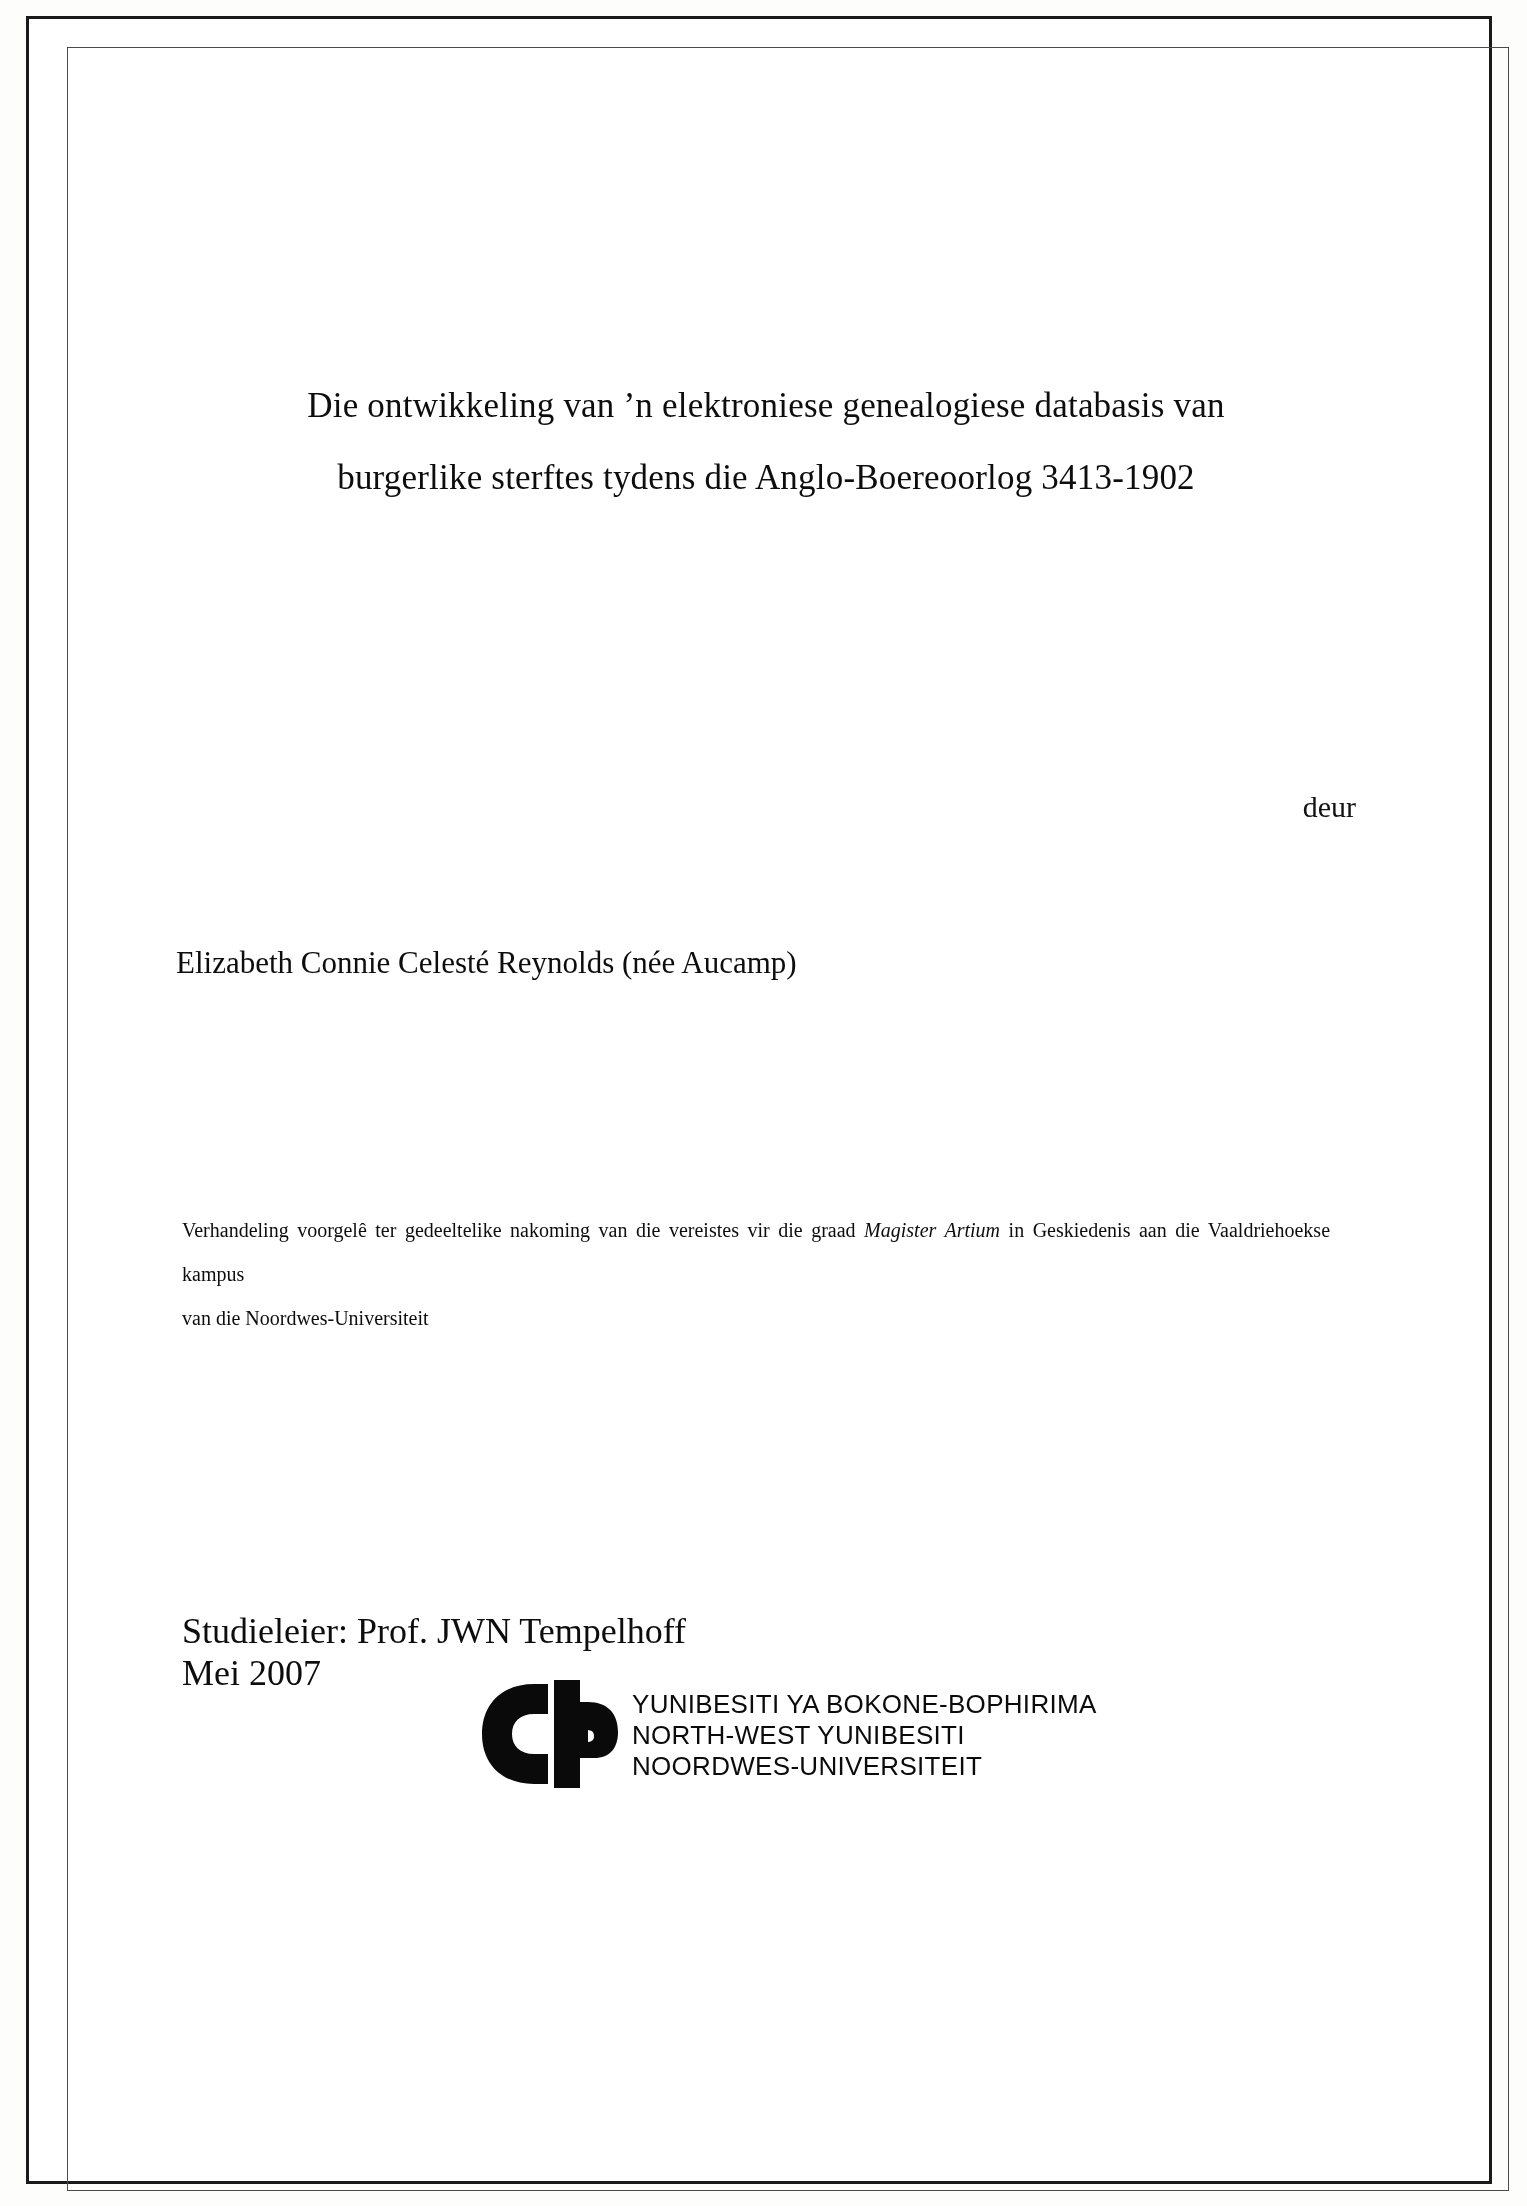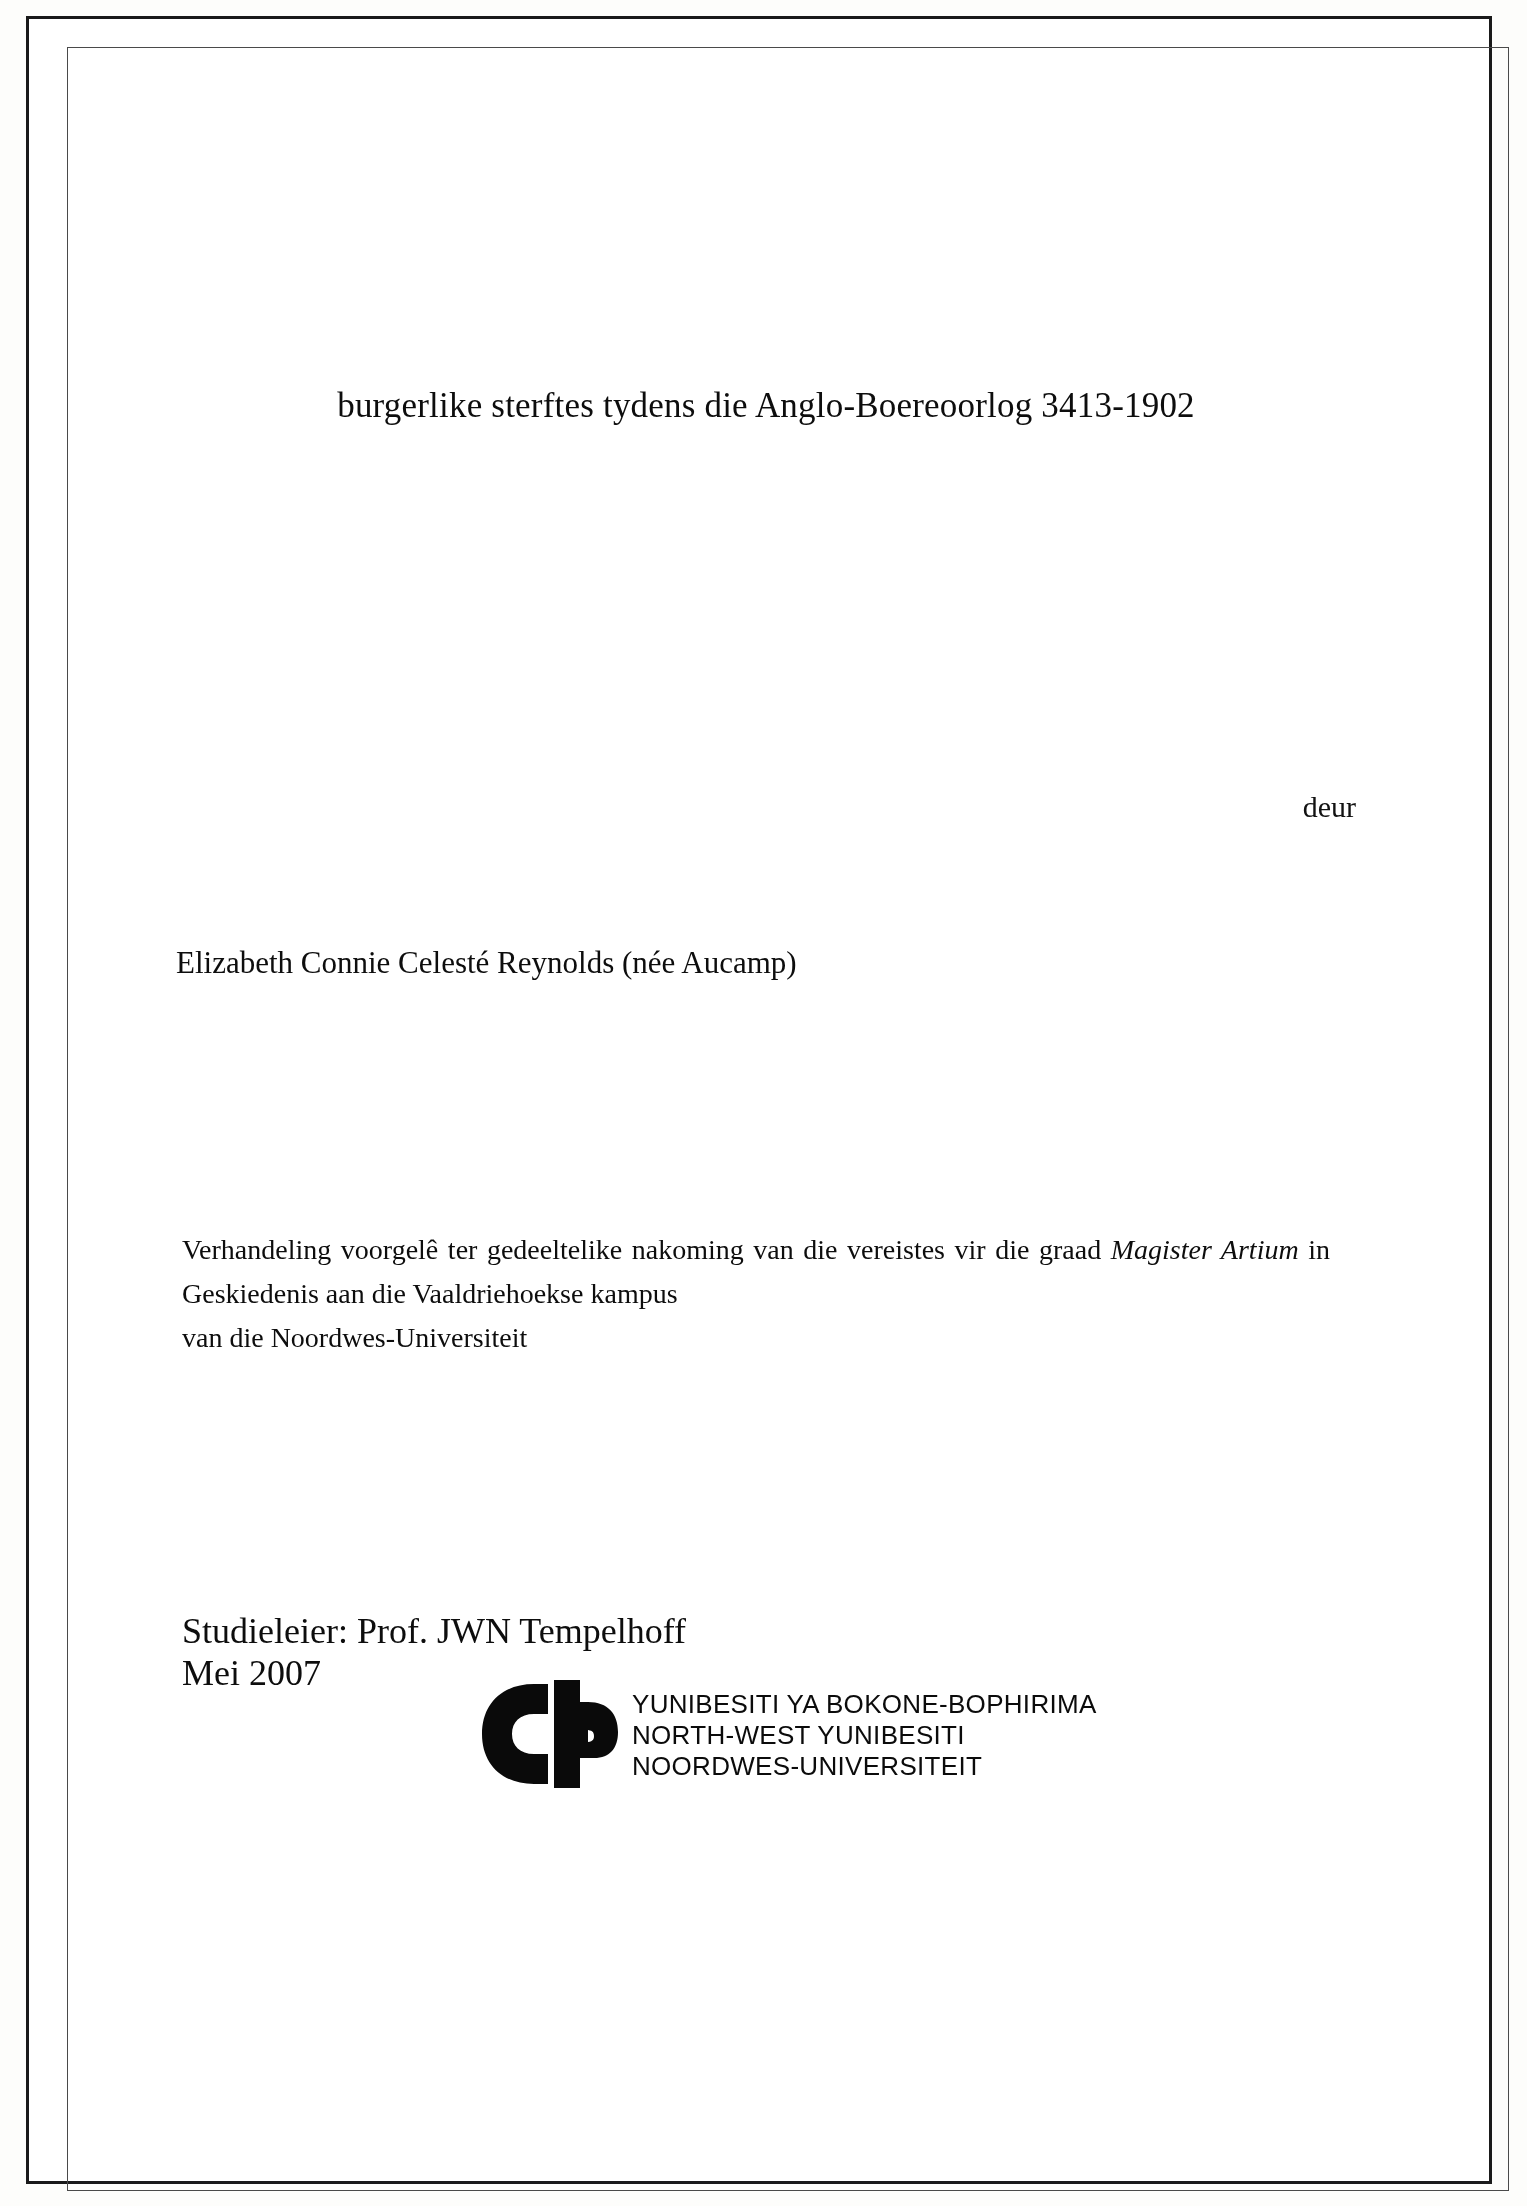--- a/index.html
+++ b/index.html
@@ -88,24 +88,23 @@
     text-align: left;
     font-size: 31px;
     color: #0d0d0d;
   }
 
   .statement {
     position: absolute;
     top: 1208px;
     left: 6px;
     width: 1148px;
-    font-size: 28px;
+    font-size: 20px;
     line-height: 44px;
     color: #0d0d0d;
-    margin-top: 20px;
   }
   .statement .just {
     text-align: justify;
     text-justify: inter-word;
   }
   .statement em {
     font-style: italic;
   }
 
   .supervisor-block {
@@ -151,20 +150,21 @@
 
 <div class="page-scan"></div>
 
 <div class="scan-frame">
   <div class="scan-frame-inner"></div>
 </div>
 
 <div class="content">
 
   <div class="title-block">
+    <div class="title-line">Die ontwikkeling van ’n elektroniese genealogiese databasis van</div>
     <div class="title-line">burgerlike sterftes tydens die Anglo-Boereoorlog 3413-1902</div>
   </div>
 
   <div class="byline-label">deur</div>
 
   <div class="author">Elizabeth Connie Celesté Reynolds (née Aucamp)</div>
 
   <div class="statement">
     <div class="just"><span>Verhandeling voorgelê ter gedeeltelike nakoming van die vereistes vir die graad </span><em>Magister Artium</em><span> in Geskiedenis aan die Vaaldriehoekse kampus</span></div>
     <div>van die Noordwes-Universiteit</div>

